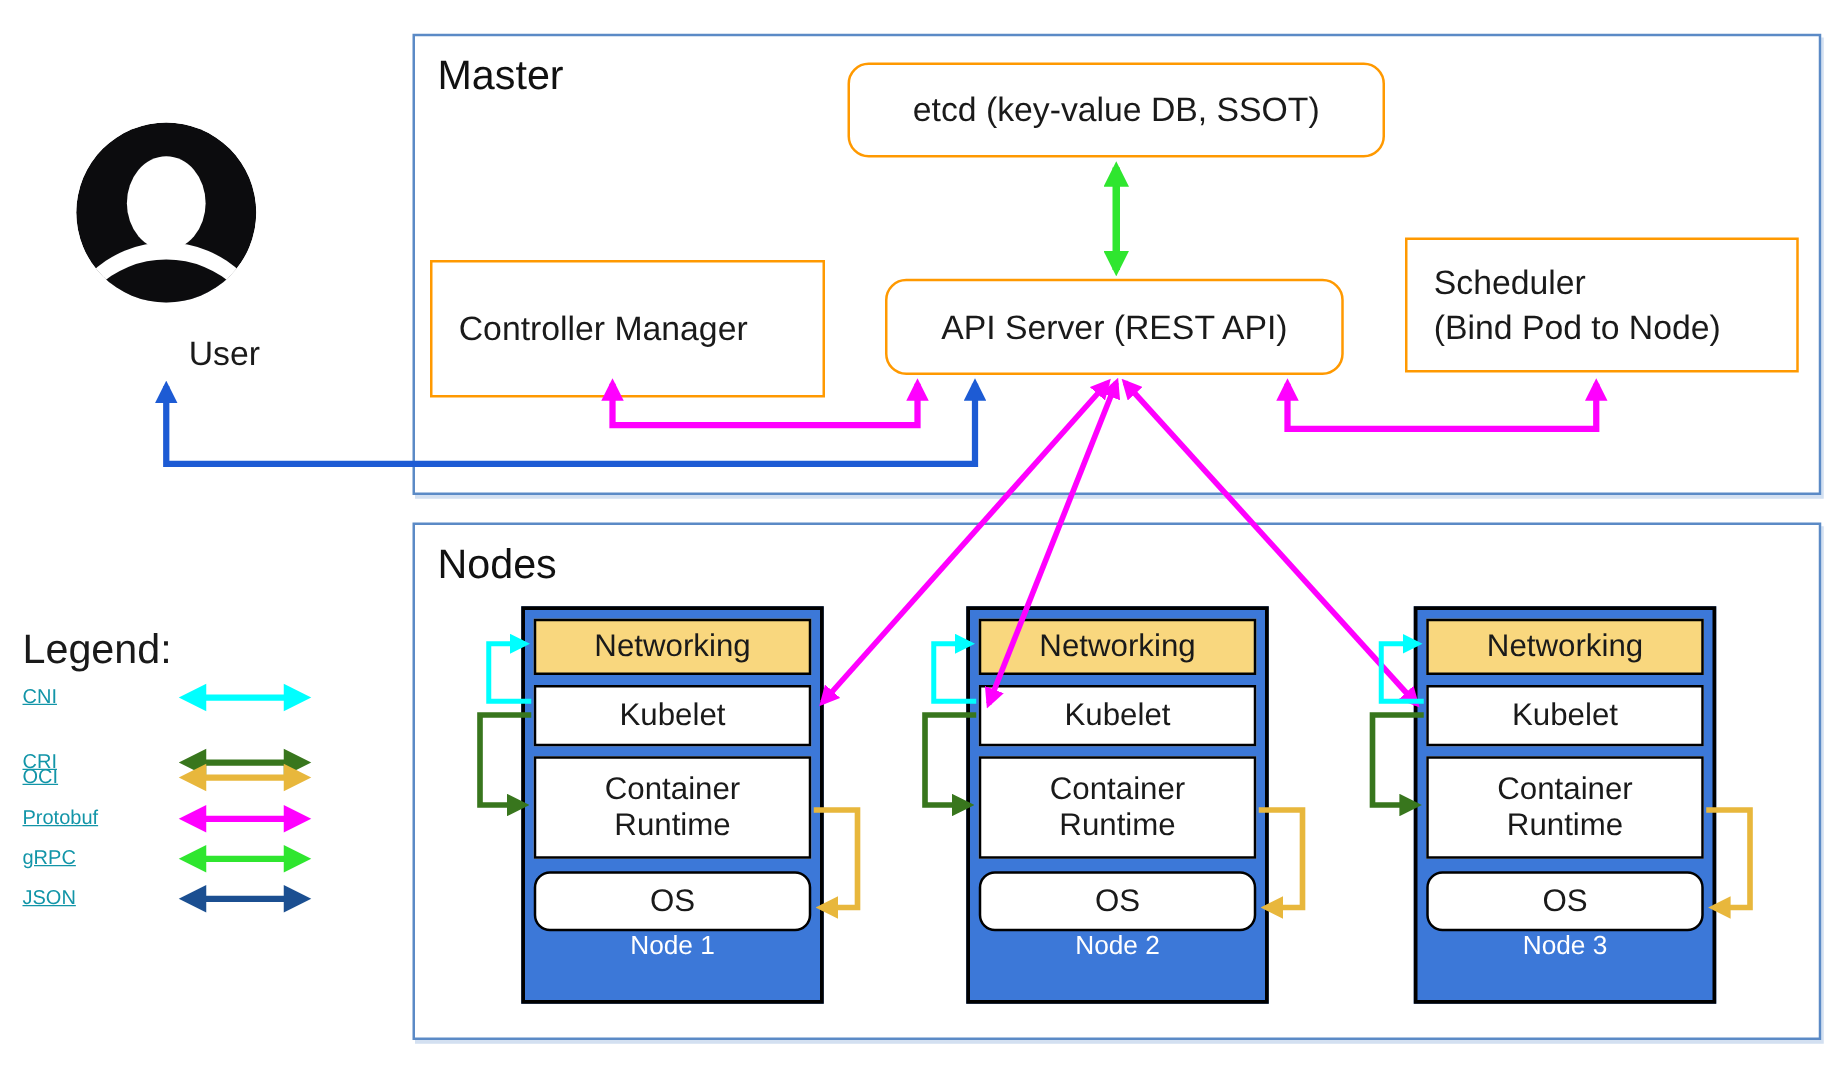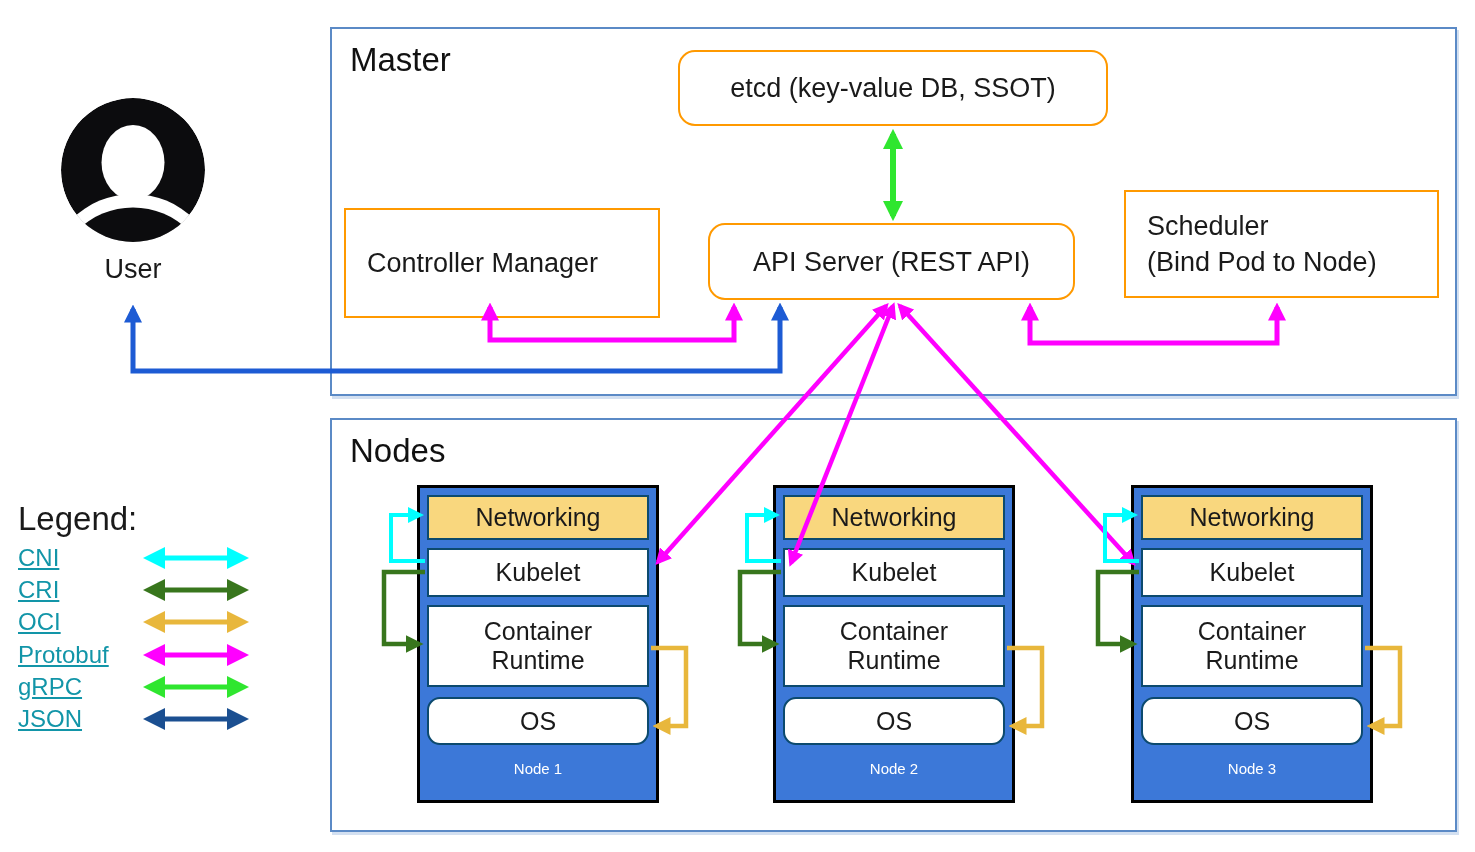--- a/index.html
+++ b/index.html
@@ -14,39 +14,39 @@
   
   .comp{position:absolute;border:2px solid #ff9900;background:#fff;display:flex;
         flex-direction:column;justify-content:center;font-size:27px;line-height:36px;
         box-sizing:border-box;}
   .comp.center{align-items:center;text-align:center;border-radius:17px;}
   .comp.leftpad{padding-left:21px;}
 
   
   .knode{position:absolute;top:485px;width:242px;height:318px;background:#3c78d8;
          border:3px solid #000;box-sizing:border-box;}
-  .krow{position:absolute;left:7px;width:222px;background:#fff;border:2px solid #0c4a6e;
+  .krow{position:absolute;left:7px;width:222px;background:#fff;border:2px solid #000000;
         box-sizing:border-box;display:flex;align-items:center;justify-content:center;
         font-size:25px;line-height:29px;text-align:center;}
   .krow.networking{top:7px;height:45px;background:#f9d77e;}
   .krow.kubelet{top:60px;height:49px;}
   .krow.cr{top:117px;height:82px;padding:0 28px;}
   .krow.os{top:209px;height:48px;border-radius:13px;}
-  .knode-name{position:absolute;left:0;top:272px;width:100%;text-align:center;
-              color:#fff;font-size:15px;}
+  .knode-name{position:absolute;left:0;top:257px;width:100%;text-align:center;
+              color:#fff;font-size:21px;}
 
   
   #user-icon{position:absolute;left:58px;top:95px;}
-  #user-label{position:absolute;left:58px;top:254px;width:150px;text-align:center;font-size:27px;}
+  #user-label{position:absolute;left:58px;top:268px;width:150px;text-align:right;font-size:27px;}
 
   
   #legend-title{position:absolute;left:18px;top:500px;font-size:33px;}
   .legend-row{position:absolute;left:18px;width:232px;height:32px;display:flex;
               align-items:center;justify-content:space-between;}
-  .legend-row a{font-size:24px;color:#1295a8;text-decoration:underline;}
+  .legend-row a{font-size:16px;color:#1295a8;text-decoration:underline;}
   .legend-arrow{display:block;}
 
   
   #arrows{position:absolute;left:0;top:0;pointer-events:none;}
   .ln{fill:none;stroke-linejoin:miter;}
   .magenta{stroke:#ff00ff;}
   .blue{stroke:#1d5bd4;}
   .green{stroke:#2fe62f;}
   .cyan{stroke:#00ffff;}
   .dgreen{stroke:#38761d;}
@@ -124,21 +124,21 @@
   <div id="legend-title">Legend:</div>
 
   <div class="legend-row" style="top:542px;">
     <a href="#">CNI</a>
     <svg class="legend-arrow" width="108" height="26">
       <line x1="16" y1="13" x2="92" y2="13" stroke-width="5" stroke="#00ffff"></line>
       <polygon points="1,13 23,2 23,24" fill="#00ffff"></polygon>
       <polygon points="107,13 85,2 85,24" fill="#00ffff"></polygon>
     </svg>
   </div>
-  <div class="legend-row" style="top:574px;gap:28px;">
+  <div class="legend-row" style="top:594px;gap:28px;">
     <a href="#">CRI</a>
     <svg class="legend-arrow" width="108" height="26">
       <line x1="16" y1="13" x2="92" y2="13" stroke-width="5" stroke="#38761d"></line>
       <polygon points="1,13 23,2 23,24" fill="#38761d"></polygon>
       <polygon points="107,13 85,2 85,24" fill="#38761d"></polygon>
     </svg>
   </div>
   <div class="legend-row" style="top:606px;">
     <a href="#">OCI</a>
     <svg class="legend-arrow" width="108" height="26">

